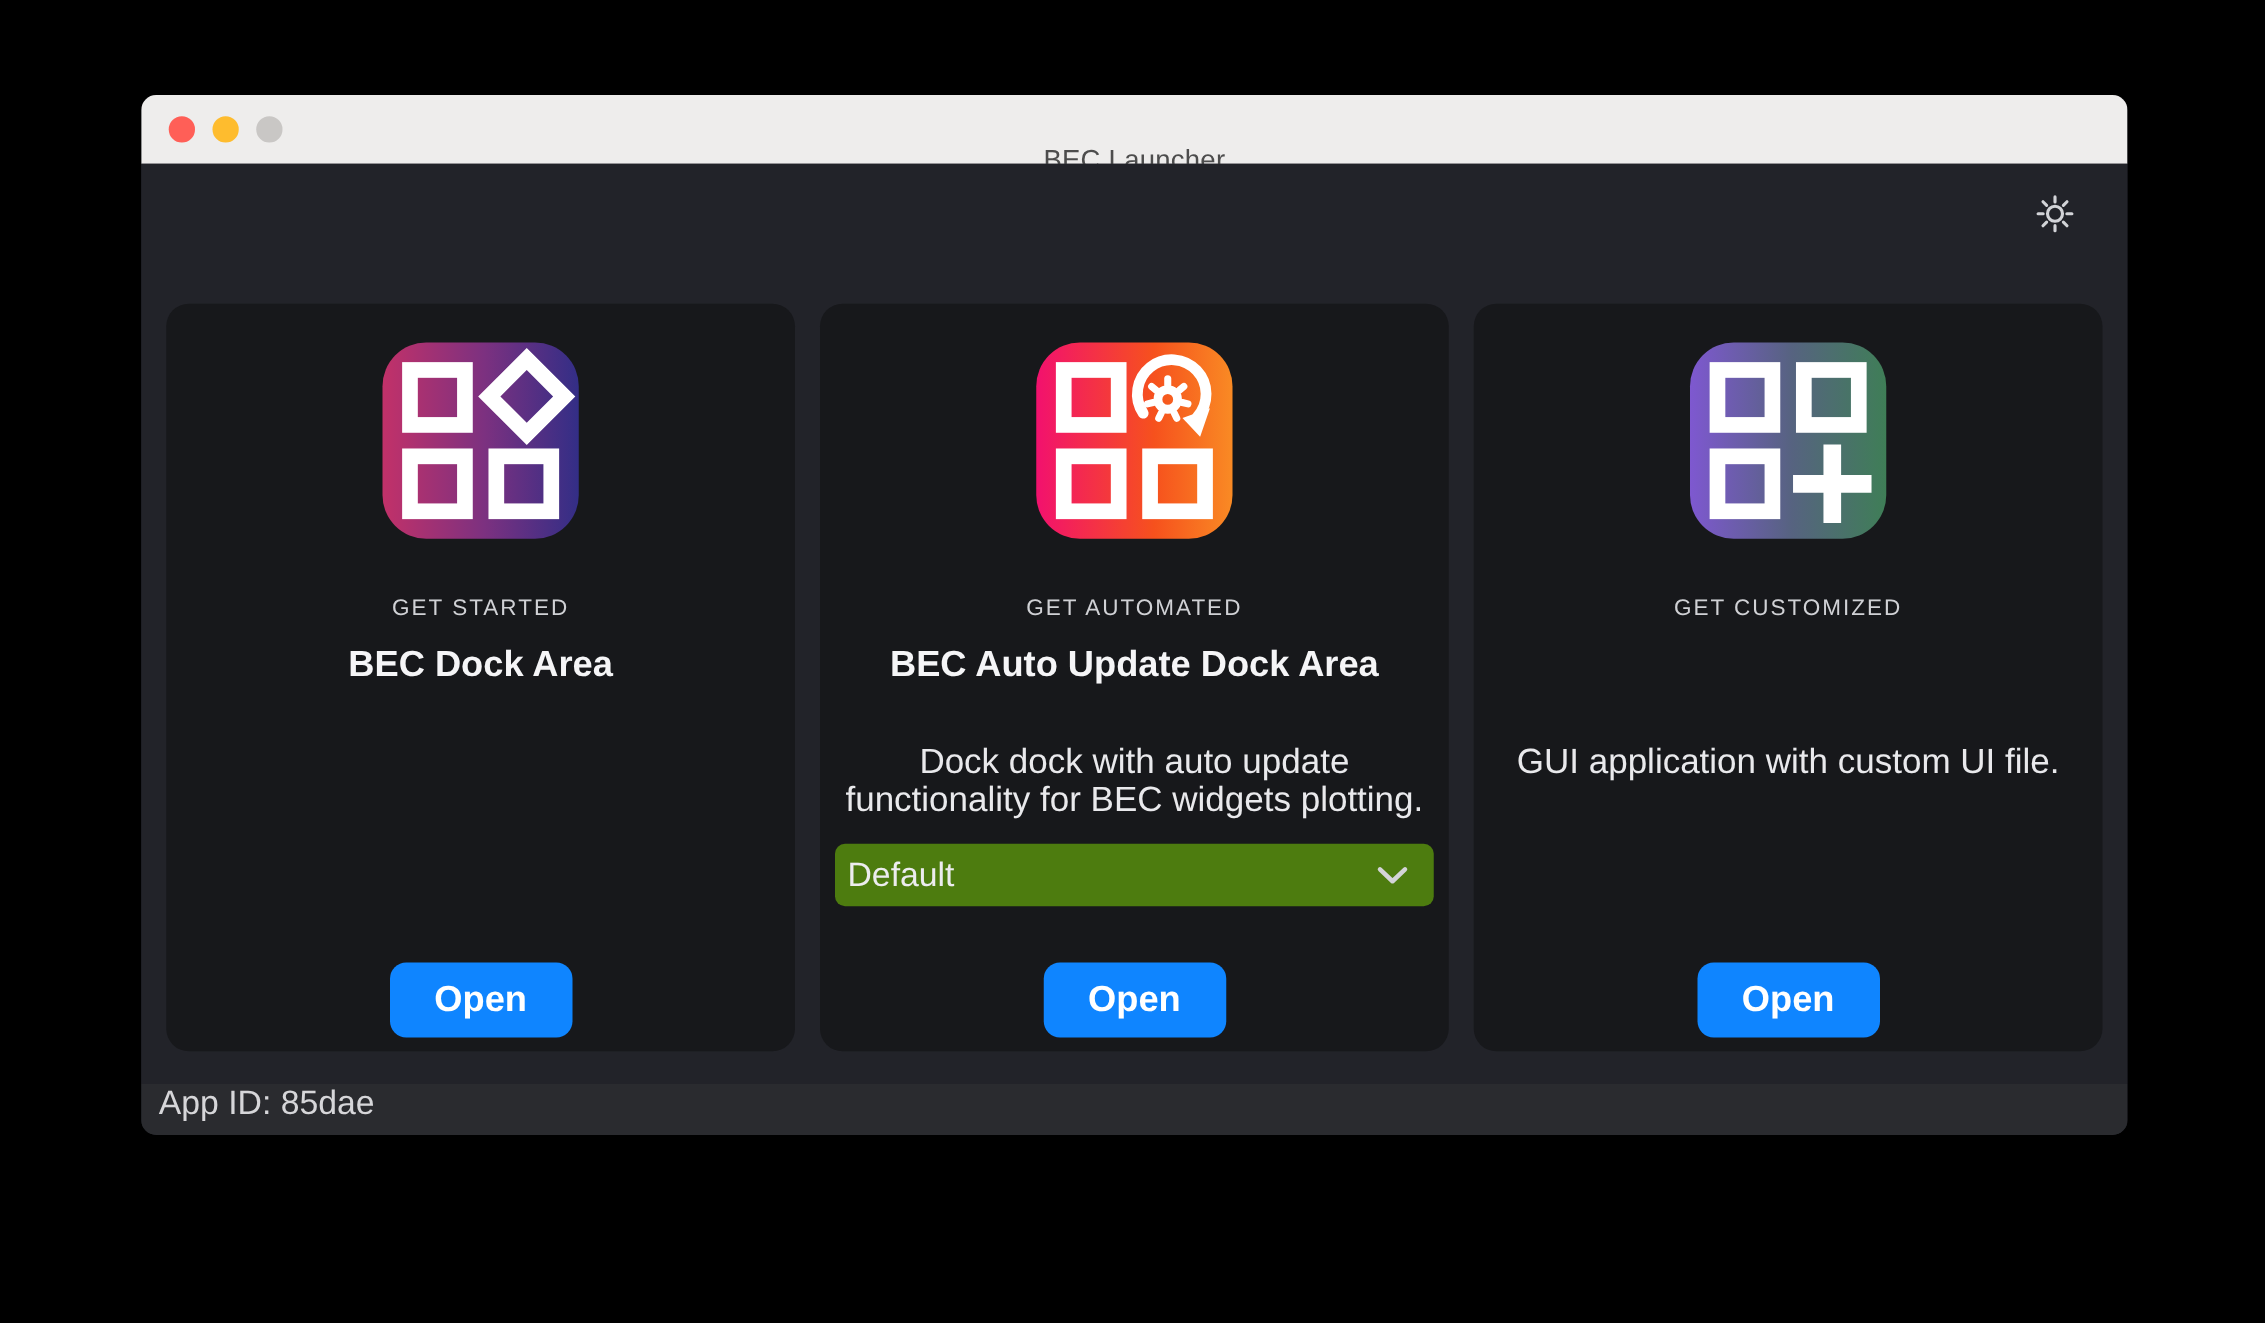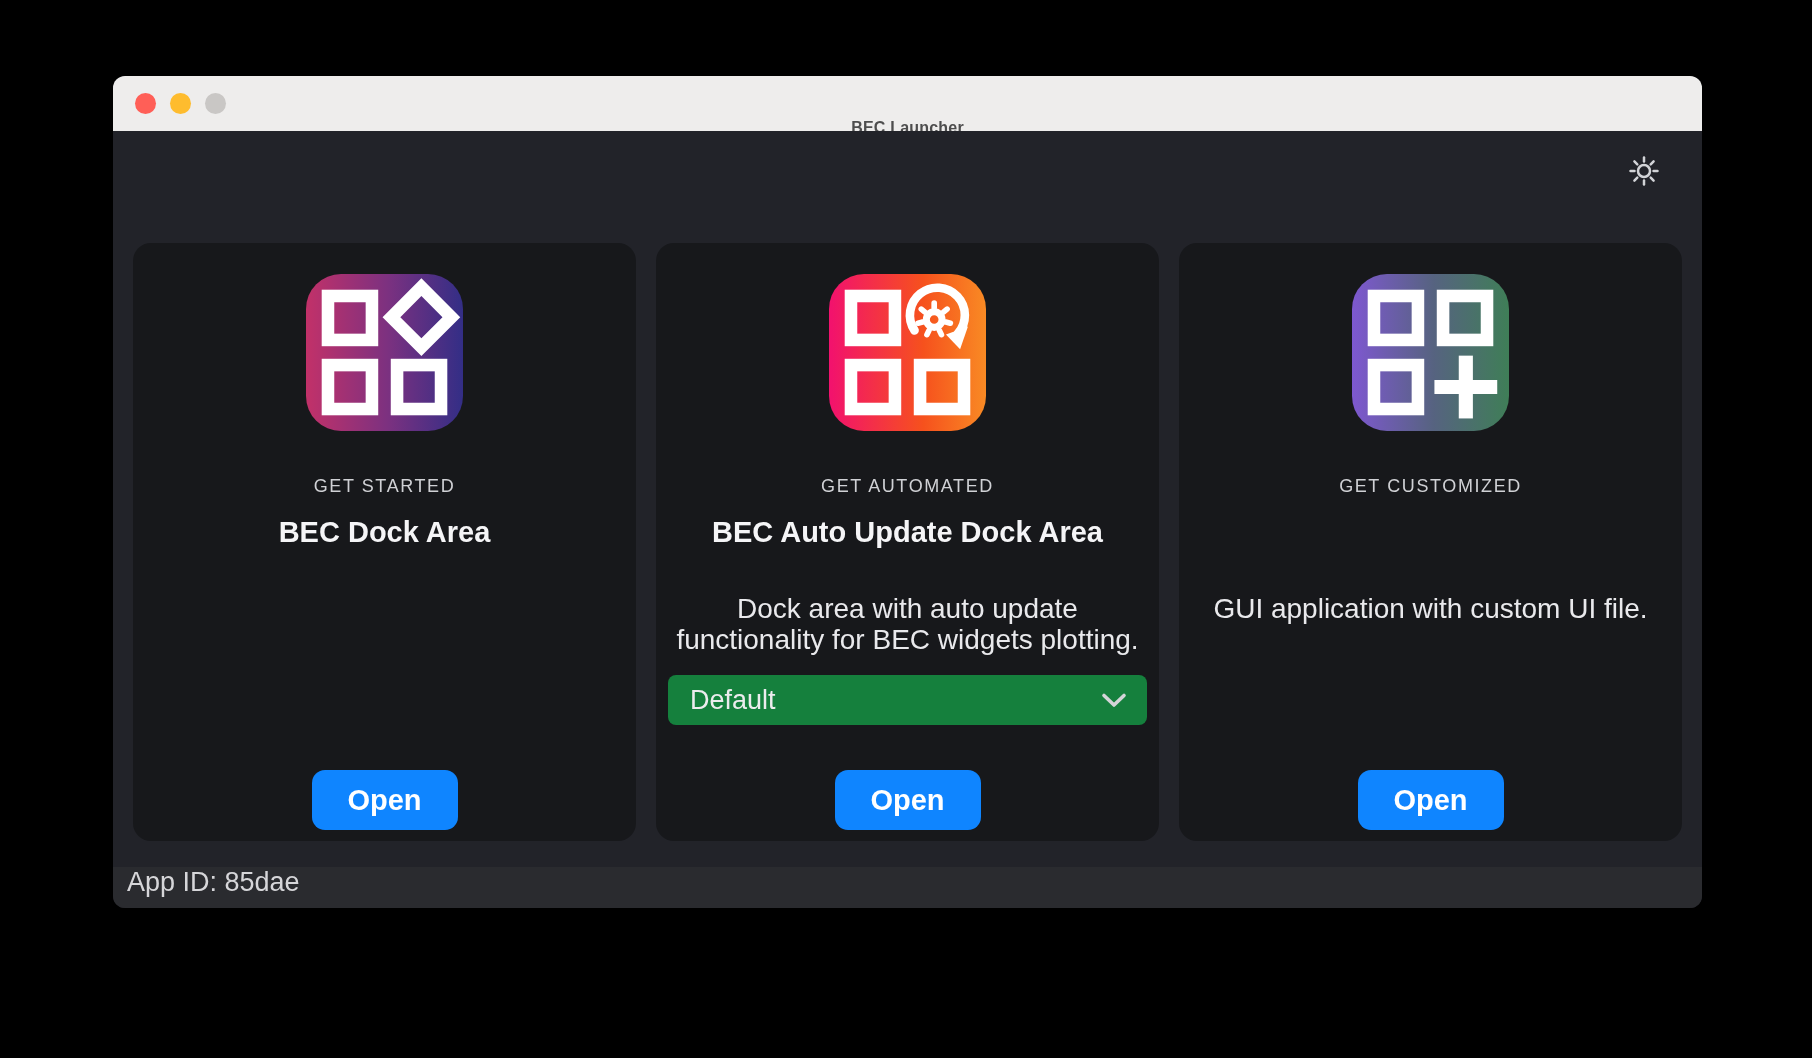--- a/index.html
+++ b/index.html
@@ -4,21 +4,21 @@
 <style>
   * { margin: 0; padding: 0; box-sizing: border-box; }
   html, body { width: 1812px; height: 1058px; background: #000; overflow: hidden;
     font-family: "Liberation Sans", "DejaVu Sans", sans-serif; }
 
   .window { position: absolute; left: 113px; top: 76px; width: 1589px; height: 832px;
     border-radius: 12px; overflow: hidden; background: #222329; }
 
   .titlebar { position: relative; height: 55px; background: #eeedec;
     display: flex; align-items: center; justify-content: center; }
-  .titlebar-title { font-size: 16px; font-weight: bold; color: #4d4d4d; letter-spacing: 0.2px; margin-top: 48px; }
+  .titlebar-title { font-size: 22px; font-weight: normal; color: #4d4d4d; letter-spacing: 0.2px; margin-top: 48px; }
   .traffic-lights { position: absolute; left: 22px; top: 0; height: 100%;
     display: flex; align-items: center; gap: 14px; }
   .light { width: 21px; height: 21px; border-radius: 50%; }
 
   .content { position: relative; height: 736px; background: #222329; }
 
   .theme-toggle { position: absolute; top: 25px; left: 1514px; width: 34px; height: 34px;
     display: flex; align-items: center; justify-content: center; cursor: pointer; }
 
   .cards { position: absolute; top: 112px; left: 20px; display: flex; gap: 20px; }
@@ -31,22 +31,22 @@
 
   .card-tagline { position: absolute; top: 233px; left: 0; width: 100%;
     text-align: center; font-size: 18px; letter-spacing: 1.6px; color: #d0d1d5; }
   .card-title { position: absolute; top: 273px; left: 0; width: 100%;
     text-align: center; font-size: 29px; font-weight: bold; color: #f5f5f7; }
   .card-desc { position: absolute; top: 350px; left: 16px; width: 471px;
     text-align: center; font-size: 28px; line-height: 31px; color: #e9e9ec;
     white-space: pre-line; }
 
   .dropdown { position: absolute; top: 432px; left: 12px; width: 479px; height: 50px;
-    background: #15803d; border-radius: 8px; display: flex; align-items: center;
-    padding: 0 20px 0 22px; cursor: pointer; }
+    background: #4d7c0f; border-radius: 8px; display: flex; align-items: center;
+    padding: 0 20px 0 10px; cursor: pointer; }
   .dropdown-value { flex: 1; font-size: 27px; color: #ececee; }
   .dropdown .chev { flex: 0 0 auto; display: flex; }
 
   .open-button { position: absolute; bottom: 11px; left: 50%; transform: translateX(-50%);
     width: 146px; height: 60px; background: #0f85ff; border: none; border-radius: 13px;
     color: #fff; font-size: 29px; font-weight: bold;
     font-family: "Liberation Sans", "DejaVu Sans", sans-serif; cursor: pointer;
     display: flex; align-items: center; justify-content: center; }
 
   .statusbar { position: relative; height: 41px; background: #2a2b2f;
@@ -118,21 +118,21 @@
                 <line x1="71.6" y1="38.6" x2="70.3" y2="35.9"></line>
                 <line x1="62.4" y1="38.6" x2="63.7" y2="35.9"></line>
                 <line x1="56.7" y1="31.3" x2="59.6" y2="30.6"></line>
                 <line x1="58.8" y1="22.4" x2="61.1" y2="24.3"></line>
               </g>
             </g>
           </svg>
         </div>
         <div class="card-tagline">GET AUTOMATED</div>
         <div class="card-title">BEC Auto Update Dock Area</div>
-        <div class="card-desc">Dock area with auto update
+        <div class="card-desc">Dock dock with auto update
 functionality for BEC widgets plotting.</div>
         <div class="dropdown">
           <div class="dropdown-value">Default</div>
           <span class="chev">
             <svg width="26" height="17" viewBox="0 0 26 17" fill="none" stroke="#d4d4d8" stroke-width="3.6" stroke-linecap="round" stroke-linejoin="round">
               <path d="M3 3.5 L13 13 L23 3.5"></path>
             </svg>
           </span>
         </div>
         <button class="open-button">Open</button>

